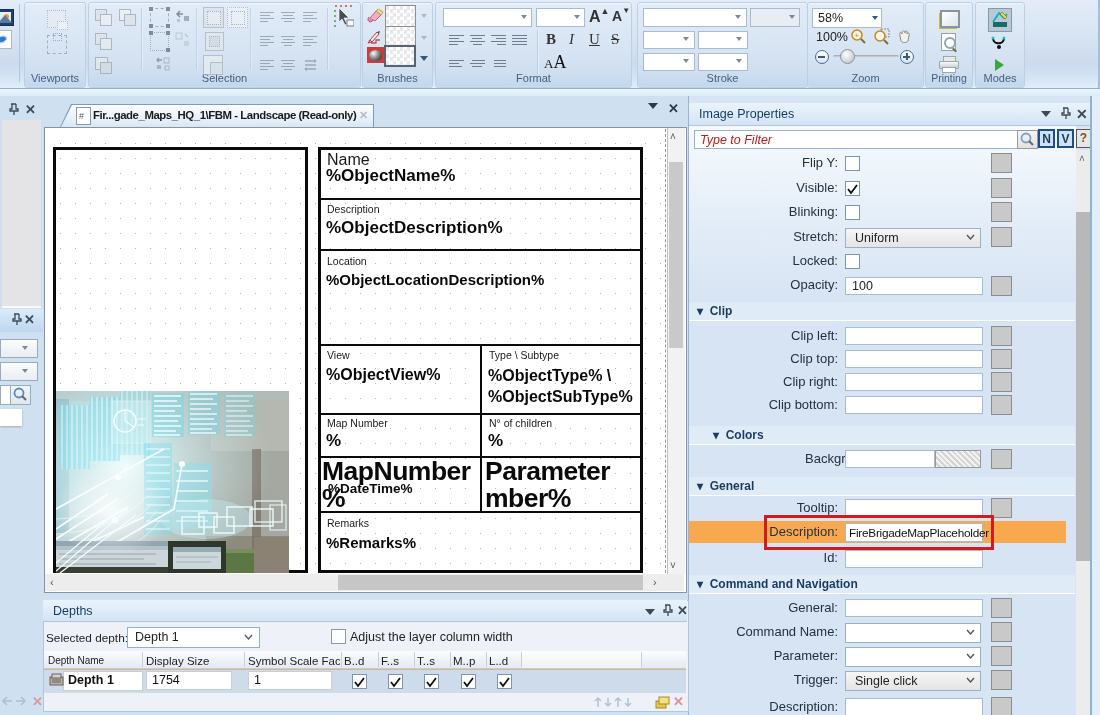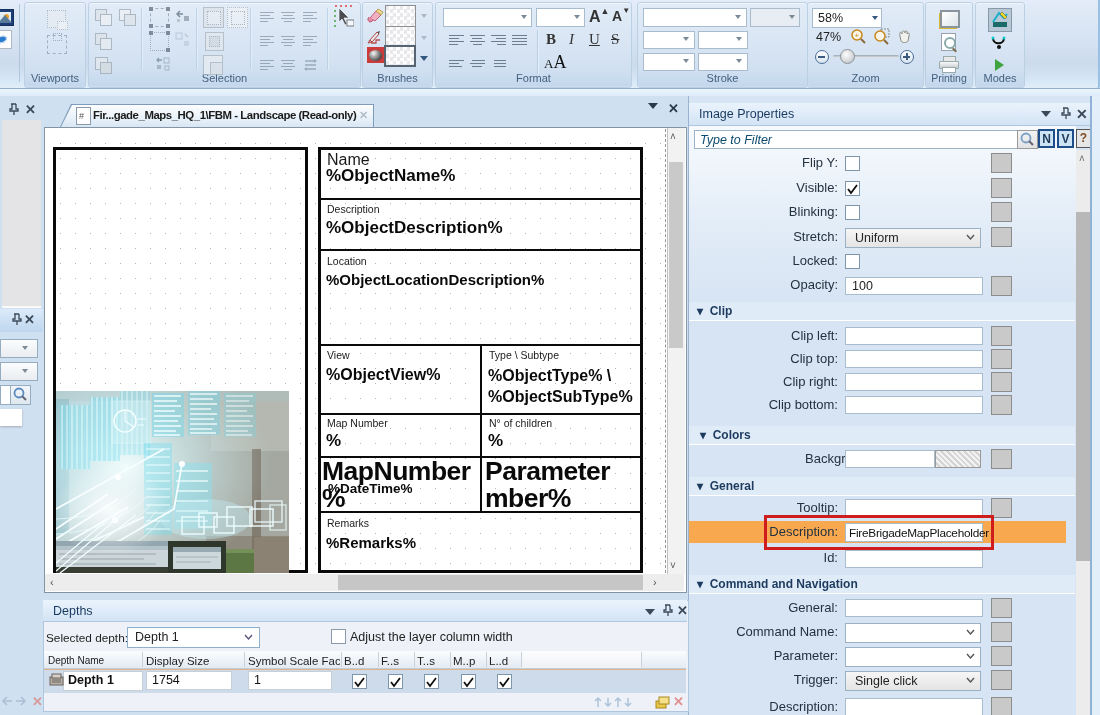--- a/index.html
+++ b/index.html
@@ -83,21 +83,21 @@
  <div class="combo" style="left:60px;top:50px;width:48px;height:16px"></div>
       <div class="dtri" style="left:98px;top:56px"></div>
 </div>
 
 <div class="grp" style="left:807px;width:115px">
  <div class="glbl">Zoom</div>
  <div class="combo" style="left:4px;top:5px;width:68px;height:18px">
         <span style="position:absolute;left:5px;top:2px;font-size:12.5px;color:#222">58%</span>
       </div>
  <div class="dtri2" style="left:64px;top:13px;border-left-width:3.5px;border-right-width:3.5px;border-top-width:4.5px"></div>
- <div class="abs" style="left:8px;top:27px;font-size:12.5px;color:#222">47%</div>
+ <div class="abs" style="left:8px;top:27px;font-size:12.5px;color:#222">100%</div>
  <div id="zmag1" class="ico" style="left:45px;top:25px;width:16px;height:16px"></div>
  <div id="zmag2" class="ico" style="left:68px;top:25px;width:16px;height:16px"></div>
  <div id="zhand" class="ico" style="left:91px;top:25px;width:15px;height:16px"></div>
  <div class="ico" style="left:7px;top:47px;width:12px;height:12px;border-radius:50%;border:1px solid #4a6c96;background:linear-gradient(#fdfeff,#d8e4f0)">
         <div style="position:absolute;left:2px;top:5px;width:7px;height:1.5px;background:#3c5a80"></div>
       </div>
  <div class="abs" style="left:25px;top:52px;width:66px;height:3px;background:linear-gradient(#9aa6b2,#e8ecf0);border-radius:2px"></div>
  <div class="ico" style="left:32px;top:46px;width:13px;height:13px;border-radius:50%;background:radial-gradient(circle at 40% 35%,#fdfdfd,#b8bcc0);border:1px solid #8a9298"></div>
  <div class="ico" style="left:92px;top:47px;width:12px;height:12px;border-radius:50%;border:1px solid #4a6c96;background:linear-gradient(#fdfeff,#d8e4f0)">
         <div style="position:absolute;left:2px;top:5px;width:7px;height:1.5px;background:#3c5a80"></div>
@@ -587,21 +587,21 @@
 <div class="abs" style="left:688px;top:96px;width:403px;height:619px;background:#d7e4f3;border-left:1px solid #9ab4d0"></div>
     <div class="abs" style="left:689px;top:126px;width:387px;height:175px;background:linear-gradient(#f7fafd,#e3edf8 55%,rgba(215,228,243,0))"></div>
 <div class="abs" style="left:689px;top:103px;width:401px;height:22px;background:linear-gradient(#eaf3fc,#d3e4f5);border-bottom:1px solid #aec6de"></div>
 <div class="abs" style="left:699px;top:107px;font-size:12.5px;color:#17395e">Image Properties</div>
 <div class="abs" style="left:1041px;top:111px;width:0;height:0;border-left:5px solid transparent;border-right:5px solid transparent;border-top:6px solid #3c4a58"></div>
 <svg class="pin" style="left:1060px;top:107px" width="12" height="13">
       <path d="M3 1 h5 M4 1 v5 h-2 l0 2 h8 l0-2 h-2 v-5 M6 8 v4" stroke="#3c4a58" stroke-width="1.3" fill="none"></path>
     </svg>
 <div class="xico" style="left:1076px;top:108px;font-size:14px">✕</div>
 <div class="abs" style="left:694px;top:130px;width:322px;height:17px;background:#fff;border:1px solid #9cb2c6"></div>
-<div class="abs" style="left:700px;top:133px;font-size:12.5px;font-style:italic;color:#0c4a6e">Type to Filter</div>
+<div class="abs" style="left:700px;top:133px;font-size:12.5px;font-style:italic;color:#b91c1c">Type to Filter</div>
 <div class="abs" style="left:1017px;top:130px;width:19px;height:17px;background:linear-gradient(#f4f4f4,#e2e2e2);border:1px solid #999"><svg width="19" height="17">
         <circle cx="8" cy="7" r="4.5" fill="none" stroke="#7aa0c8" stroke-width="1.8"></circle>
         <path d="M11 10 L15 14" stroke="#667" stroke-width="2.2"></path>
       </svg></div>
 <div class="abs" style="left:1038px;top:129px;width:17px;height:19px;background:#cde2f2;border:2px solid #1d4e89;box-sizing:border-box;text-align:center;font-size:12px;font-weight:bold;color:#1d3c5c;line-height:16px">N</div>
 <div class="abs" style="left:1057px;top:129px;width:17px;height:19px;background:#cde2f2;border:2px solid #1d4e89;box-sizing:border-box;text-align:center;font-size:12px;font-weight:bold;color:#1d3c5c;line-height:16px">V</div>
 <div class="abs" style="left:1076px;top:129px;width:15px;height:19px;background:#e6e6e6;border:1px solid #555;box-sizing:border-box;text-align:center;font-size:12px;font-weight:bold;color:#7c4a20;line-height:17px">?</div>
 <div class="rlbl" style="left:688px;top:155px">Flip Y:</div>
 <div class="cb" style="left:845px;top:156px"></div>
 <div class="rlbl" style="left:688px;top:180px">Visible:</div>
@@ -635,21 +635,21 @@
 <div class="sq" style="left:991px;top:326px"></div>
 <div class="rlbl" style="left:688px;top:351px">Clip top:</div>
 <div class="input" style="left:845px;top:350px;width:136px;height:16px"></div>
 <div class="sq" style="left:991px;top:349px"></div>
 <div class="rlbl" style="left:688px;top:374px">Clip right:</div>
 <div class="input" style="left:845px;top:373px;width:136px;height:16px"></div>
 <div class="sq" style="left:991px;top:372px"></div>
 <div class="rlbl" style="left:688px;top:397px">Clip bottom:</div>
 <div class="input" style="left:845px;top:396px;width:136px;height:16px"></div>
 <div class="sq" style="left:991px;top:395px"></div>
-<div class="band" style="top:426px"><span style="margin-left:11px">▾&nbsp; Colors</span></div>
+<div class="band" style="top:426px"><span style="margin-left:24px">▾&nbsp; Colors</span></div>
 <div class="rlbl" style="left:728px;top:451px">Background:</div>
 <div class="input" style="left:845px;top:450px;width:88px;height:16px"></div>
 <div class="abs" style="left:935px;top:450px;width:44px;height:16px;border:1px solid #999;background:repeating-linear-gradient(45deg,#f2f2f2 0 2px,#d4d4d4 2px 4px)"></div>
 <div class="sq" style="left:991px;top:449px"></div>
 <div class="band" style="top:477px"><span style="margin-left:8px">▾&nbsp; General</span></div>
 <div class="rlbl" style="left:688px;top:500px">Tooltip:</div>
 <div class="input" style="left:845px;top:499px;width:136px;height:16px"></div>
 <div class="sq" style="left:991px;top:498px"></div>
 <div class="abs" style="left:689px;top:521px;width:377px;height:22px;background:#f8a84e"></div>
 <div class="rlbl" style="left:688px;top:524px">Description:</div>

